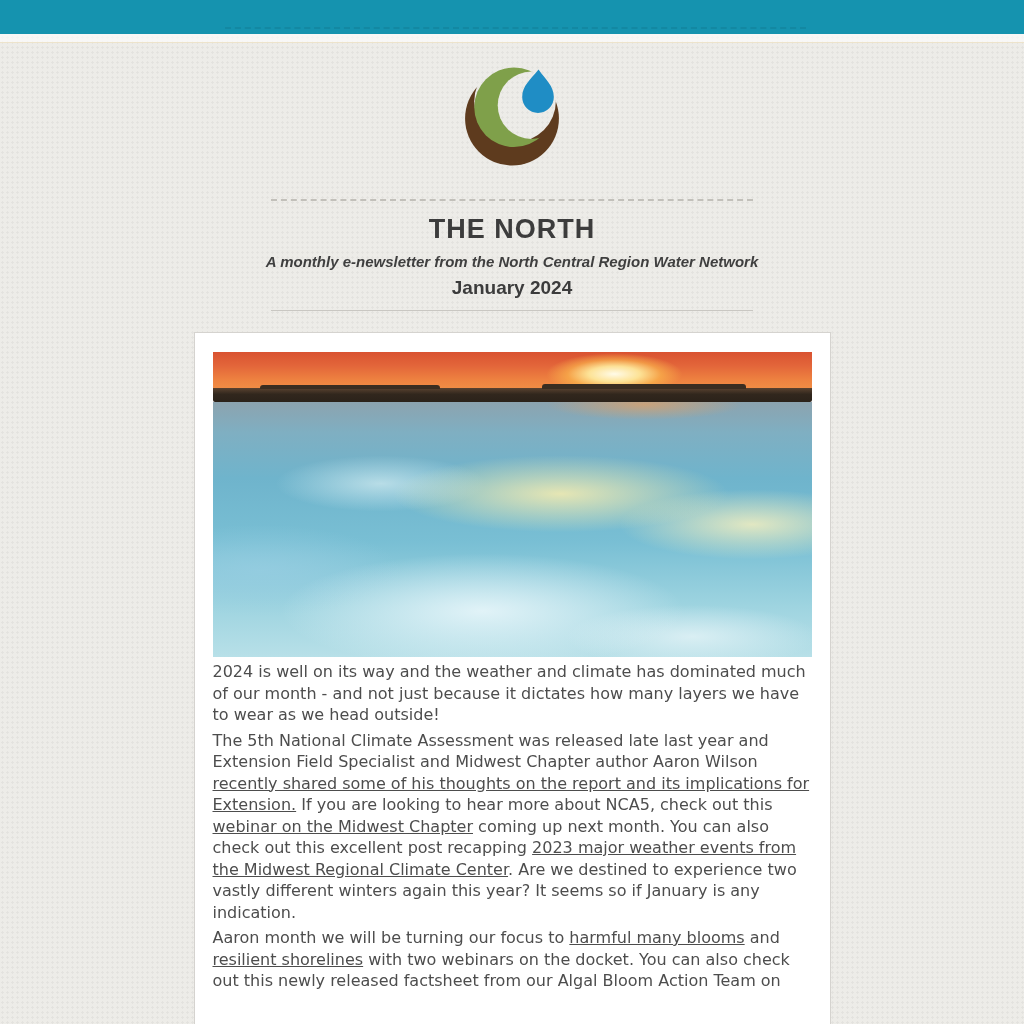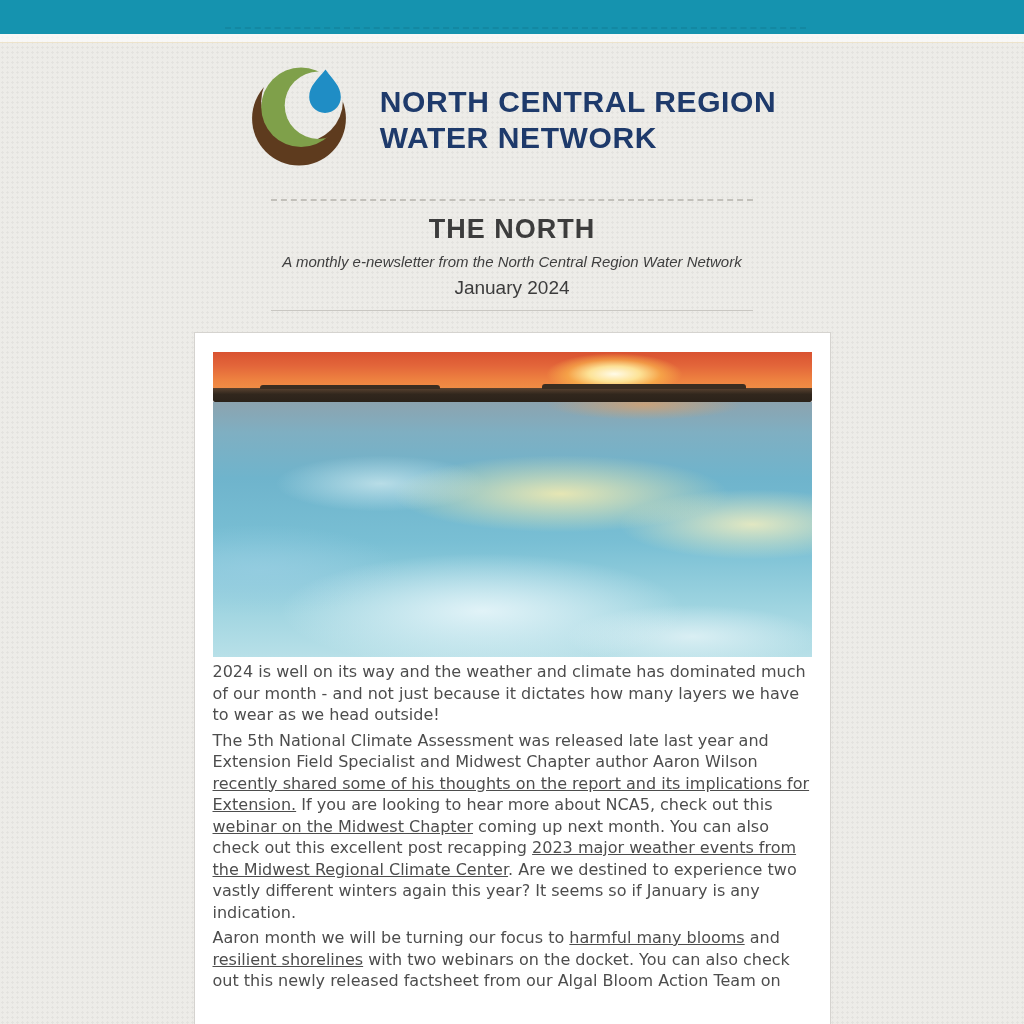--- a/index.html
+++ b/index.html
@@ -62,28 +62,28 @@
     font-family: "Liberation Sans", sans-serif;
     font-weight: 700;
     font-size: 27px;
     letter-spacing: 1px;
     color: #3C3C3C;
   }
   .newsletter-subtitle {
     margin: 8px 0 0;
     font-family: "Liberation Sans", sans-serif;
     font-style: italic;
-    font-weight: 400;
+    font-weight: 700;
     font-size: 15px;
     color: #3F3F3F;
   }
   .newsletter-issue {
     margin: 7px 0 0;
     font-family: "Liberation Sans", sans-serif;
-    font-weight: 400;
+    font-weight: 700;
     font-size: 19px;
     color: #3C3C3C;
   }
   .rule-solid {
     width: 482px;
     margin: 11px auto 0;
     border-top: 1px solid #C9C7C2;
   }
 
   
@@ -172,24 +172,20 @@
       </mask>
       <mask id="cutGreen">
         <rect x="0" y="0" width="100" height="105" fill="#fff"></rect>
         <circle cx="69" cy="41" r="33" fill="#000"></circle>
       </mask>
     </defs>
     <circle cx="50" cy="54" r="46" mask="url(#cutBrown)" fill="#5E3B1E"></circle>
     <circle cx="52" cy="43" r="39" mask="url(#cutGreen)" fill="#7FA04A"></circle>
     <path d="M76 6 C83 16 91 22 91 33 A15.5 15.5 0 1 1 60 33 C60 22 68 16 76 6 Z" fill="#1F8DC5"></path>
   </svg>
-  <div class="brand-text">
-    <div>NORTH CENTRAL REGION</div>
-    <div>WATER NETWORK</div>
-  </div>
 </header>
 
 <div class="masthead">
   <div class="rule-dashed"></div>
   <h1 class="newsletter-title">THE NORTH</h1>
   <p class="newsletter-subtitle">A monthly e-newsletter from the North Central Region Water Network</p>
   <p class="newsletter-issue">January 2024</p>
   <div class="rule-solid"></div>
 </div>
 

